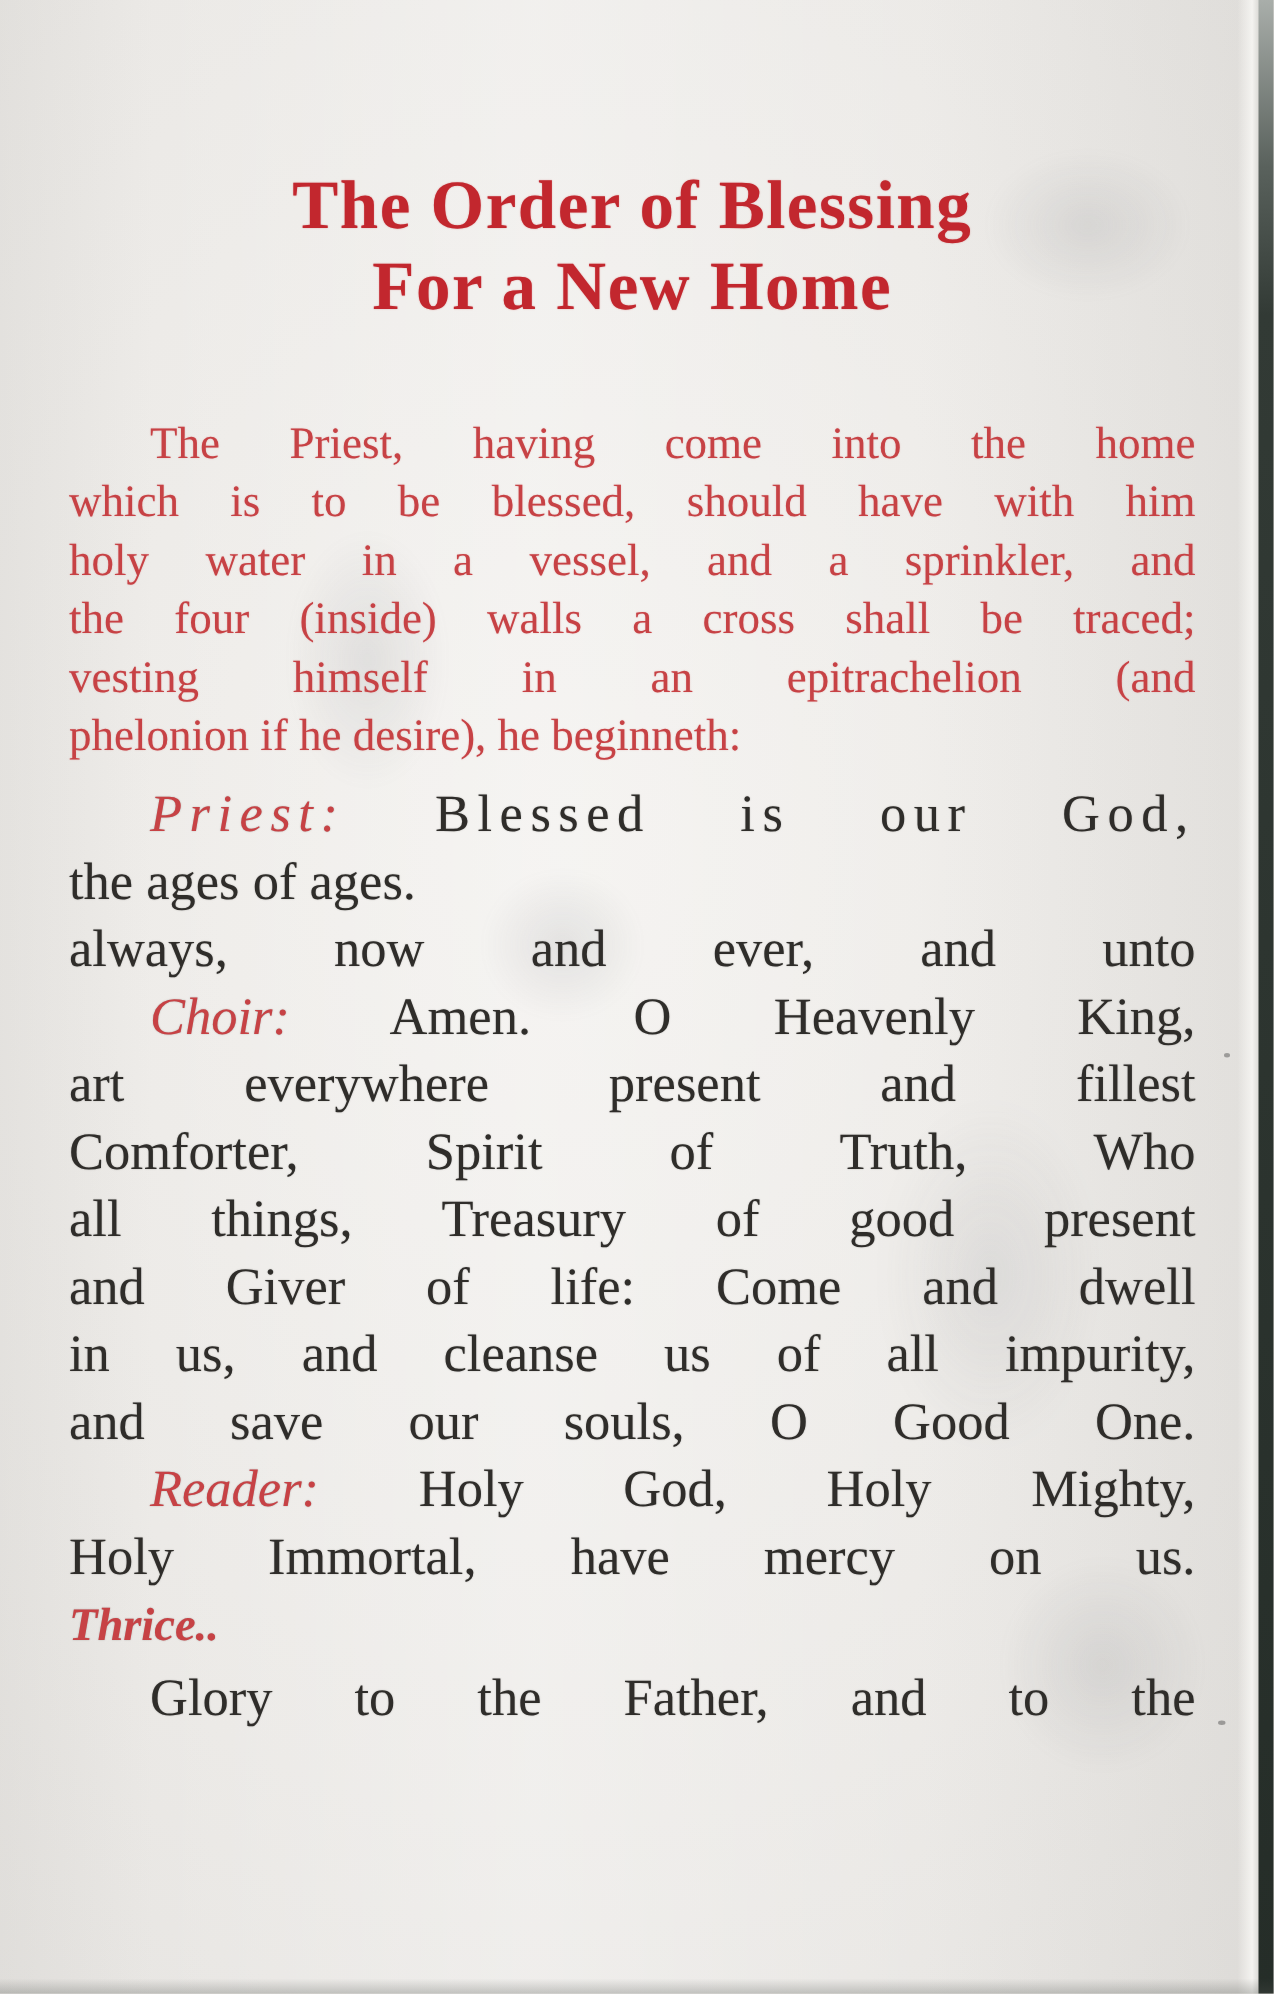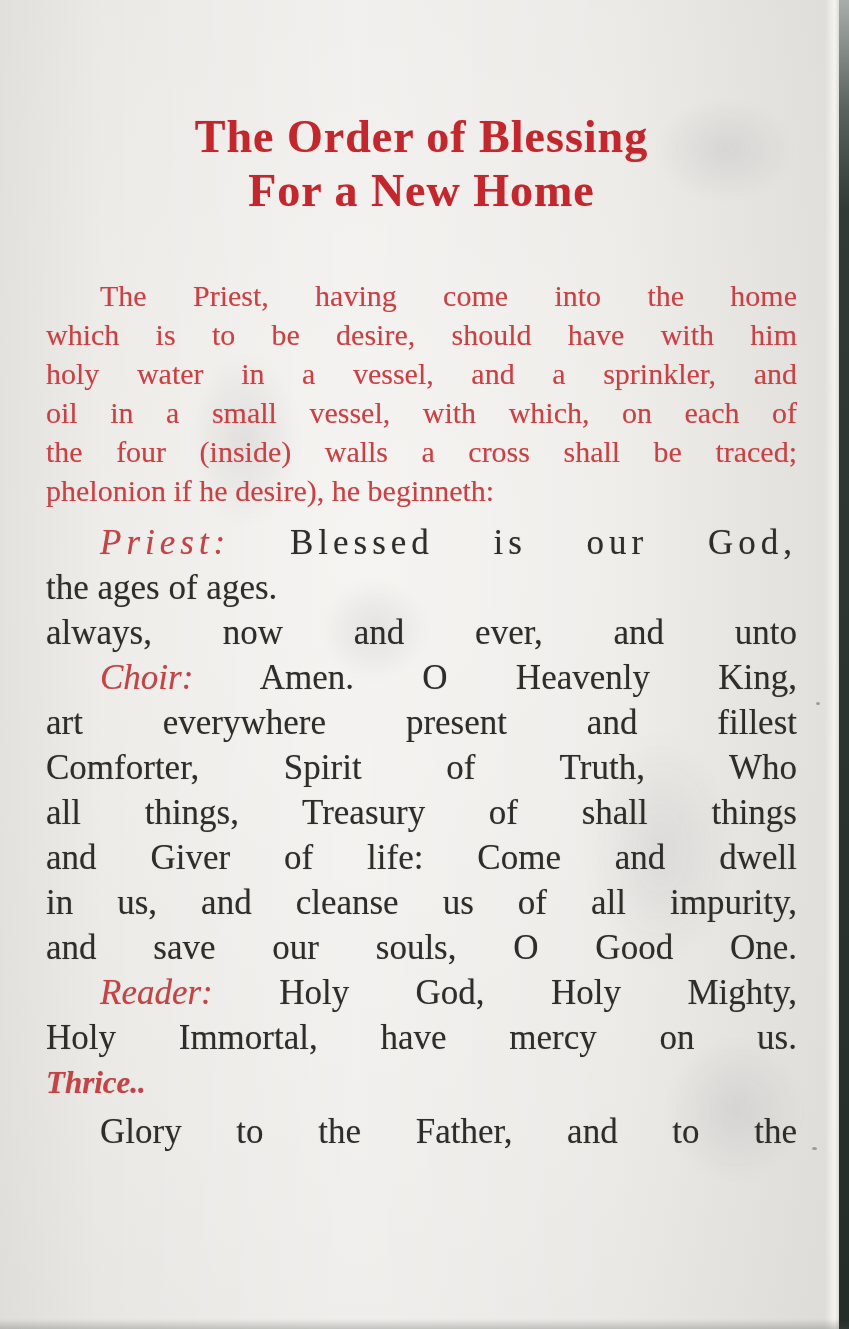--- a/index.html
+++ b/index.html
@@ -93,40 +93,40 @@
 
   <div class="content">
 
     <h1 class="title" style="color:#c2272e">
       <span class="tline">The Order of Blessing</span>
       <span class="tline">For a New Home</span>
     </h1>
 
     <div class="rubric" style="color:#c74245">
       <span class="line j indent">The Priest, having come into the home</span>
-      <span class="line j">which is to be desire, should have with him</span>
+      <span class="line j">which is to be blessed, should have with him</span>
       <span class="line j">holy water in a vessel, and a sprinkler, and</span>
-      <span class="line j">oil in a small vessel, with which, on each of</span>
       <span class="line j">the four (inside) walls a cross shall be traced;</span>
+      <span class="line j">vesting himself in an epitrachelion (and</span>
       <span class="line">phelonion if he desire), he beginneth:</span>
     </div>
 
     <div class="body-text" style="color:#2f2d2a">
 
       <div>
         <span class="line j indent spread"><span class="label" style="color:#c74245">Priest:</span> <span>Blessed is our God,</span></span>
         <span class="line">the ages of ages.</span>
         <span class="line j">always, now and ever, and unto</span>
       </div>
 
       <div>
         <span class="line j indent"><span class="label" style="color:#c74245">Choir:</span> <span>Amen. O Heavenly King,</span></span>
         <span class="line j">art everywhere present and fillest</span>
         <span class="line j">Comforter, Spirit of Truth, Who</span>
-        <span class="line j">all things, Treasury of shall things</span>
+        <span class="line j">all things, Treasury of good present</span>
         <span class="line j">and Giver of life: Come and dwell</span>
         <span class="line j">in us, and cleanse us of all impurity,</span>
         <span class="line j">and save our souls, O Good One.</span>
       </div>
 
       <div>
         <span class="line j indent"><span class="label" style="color:#c74245">Reader:</span> <span>Holy God, Holy Mighty,</span></span>
         <span class="line j">Holy Immortal, have mercy on us.</span>
       </div>
 

